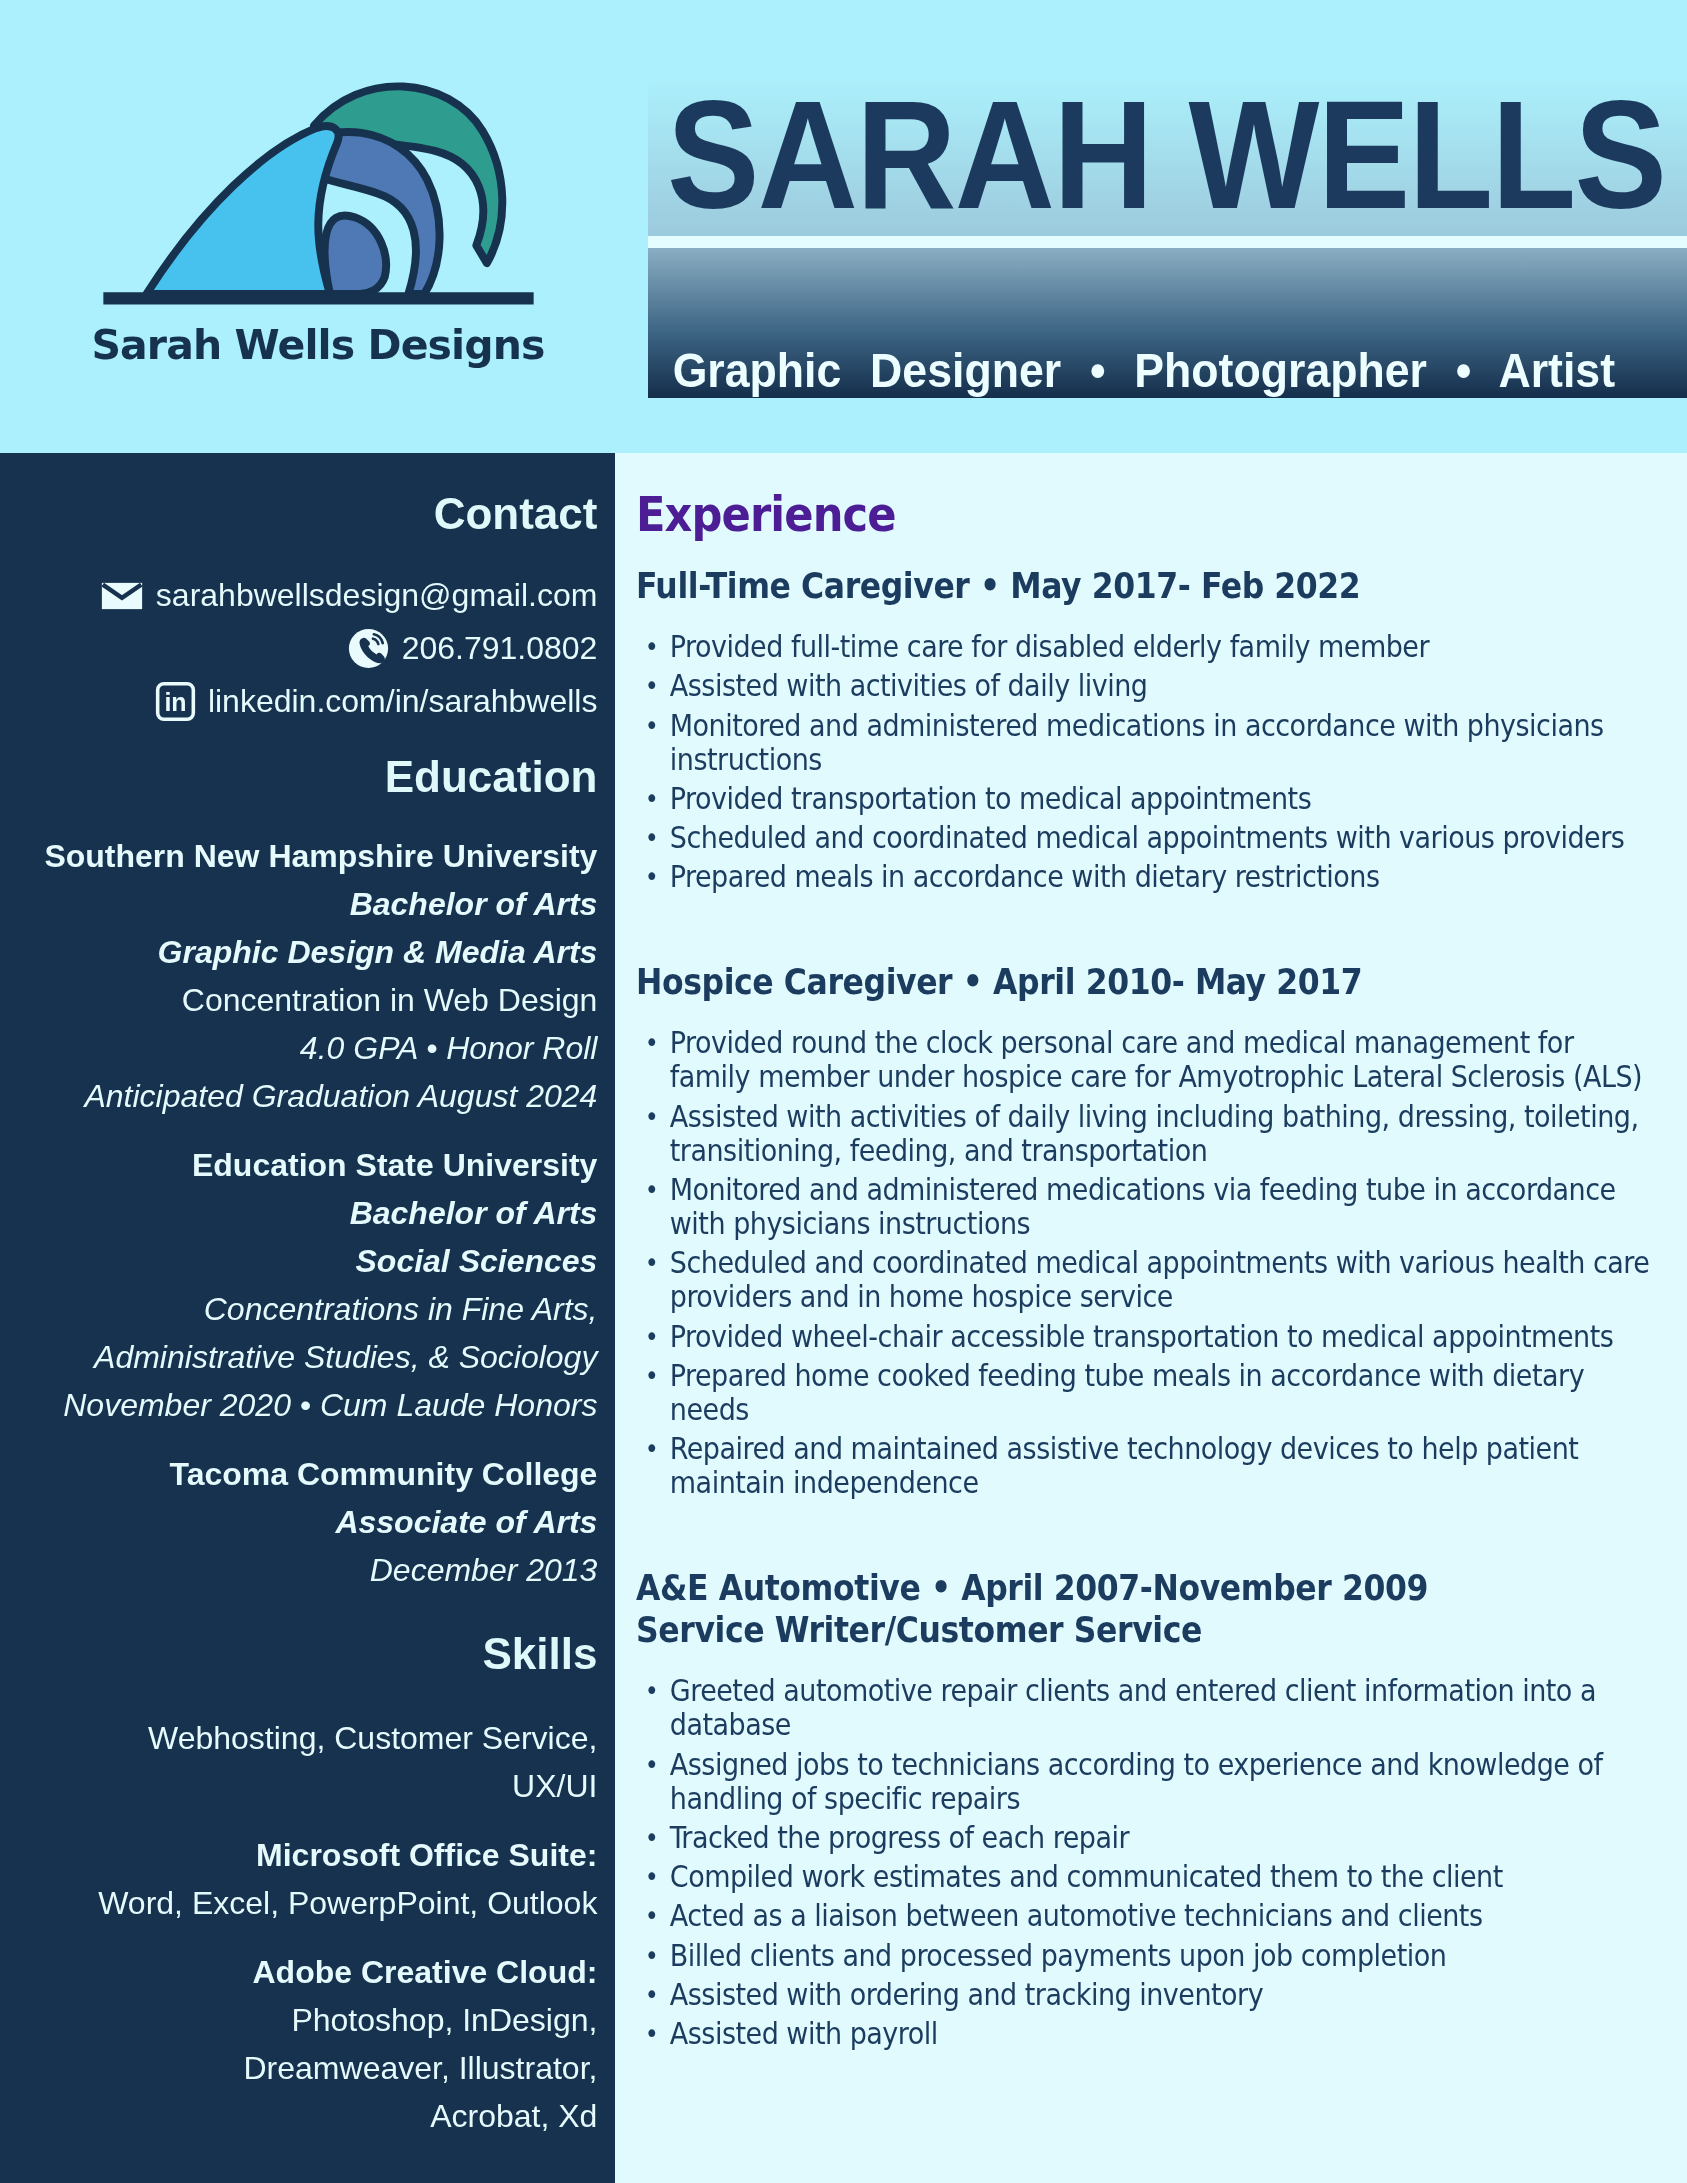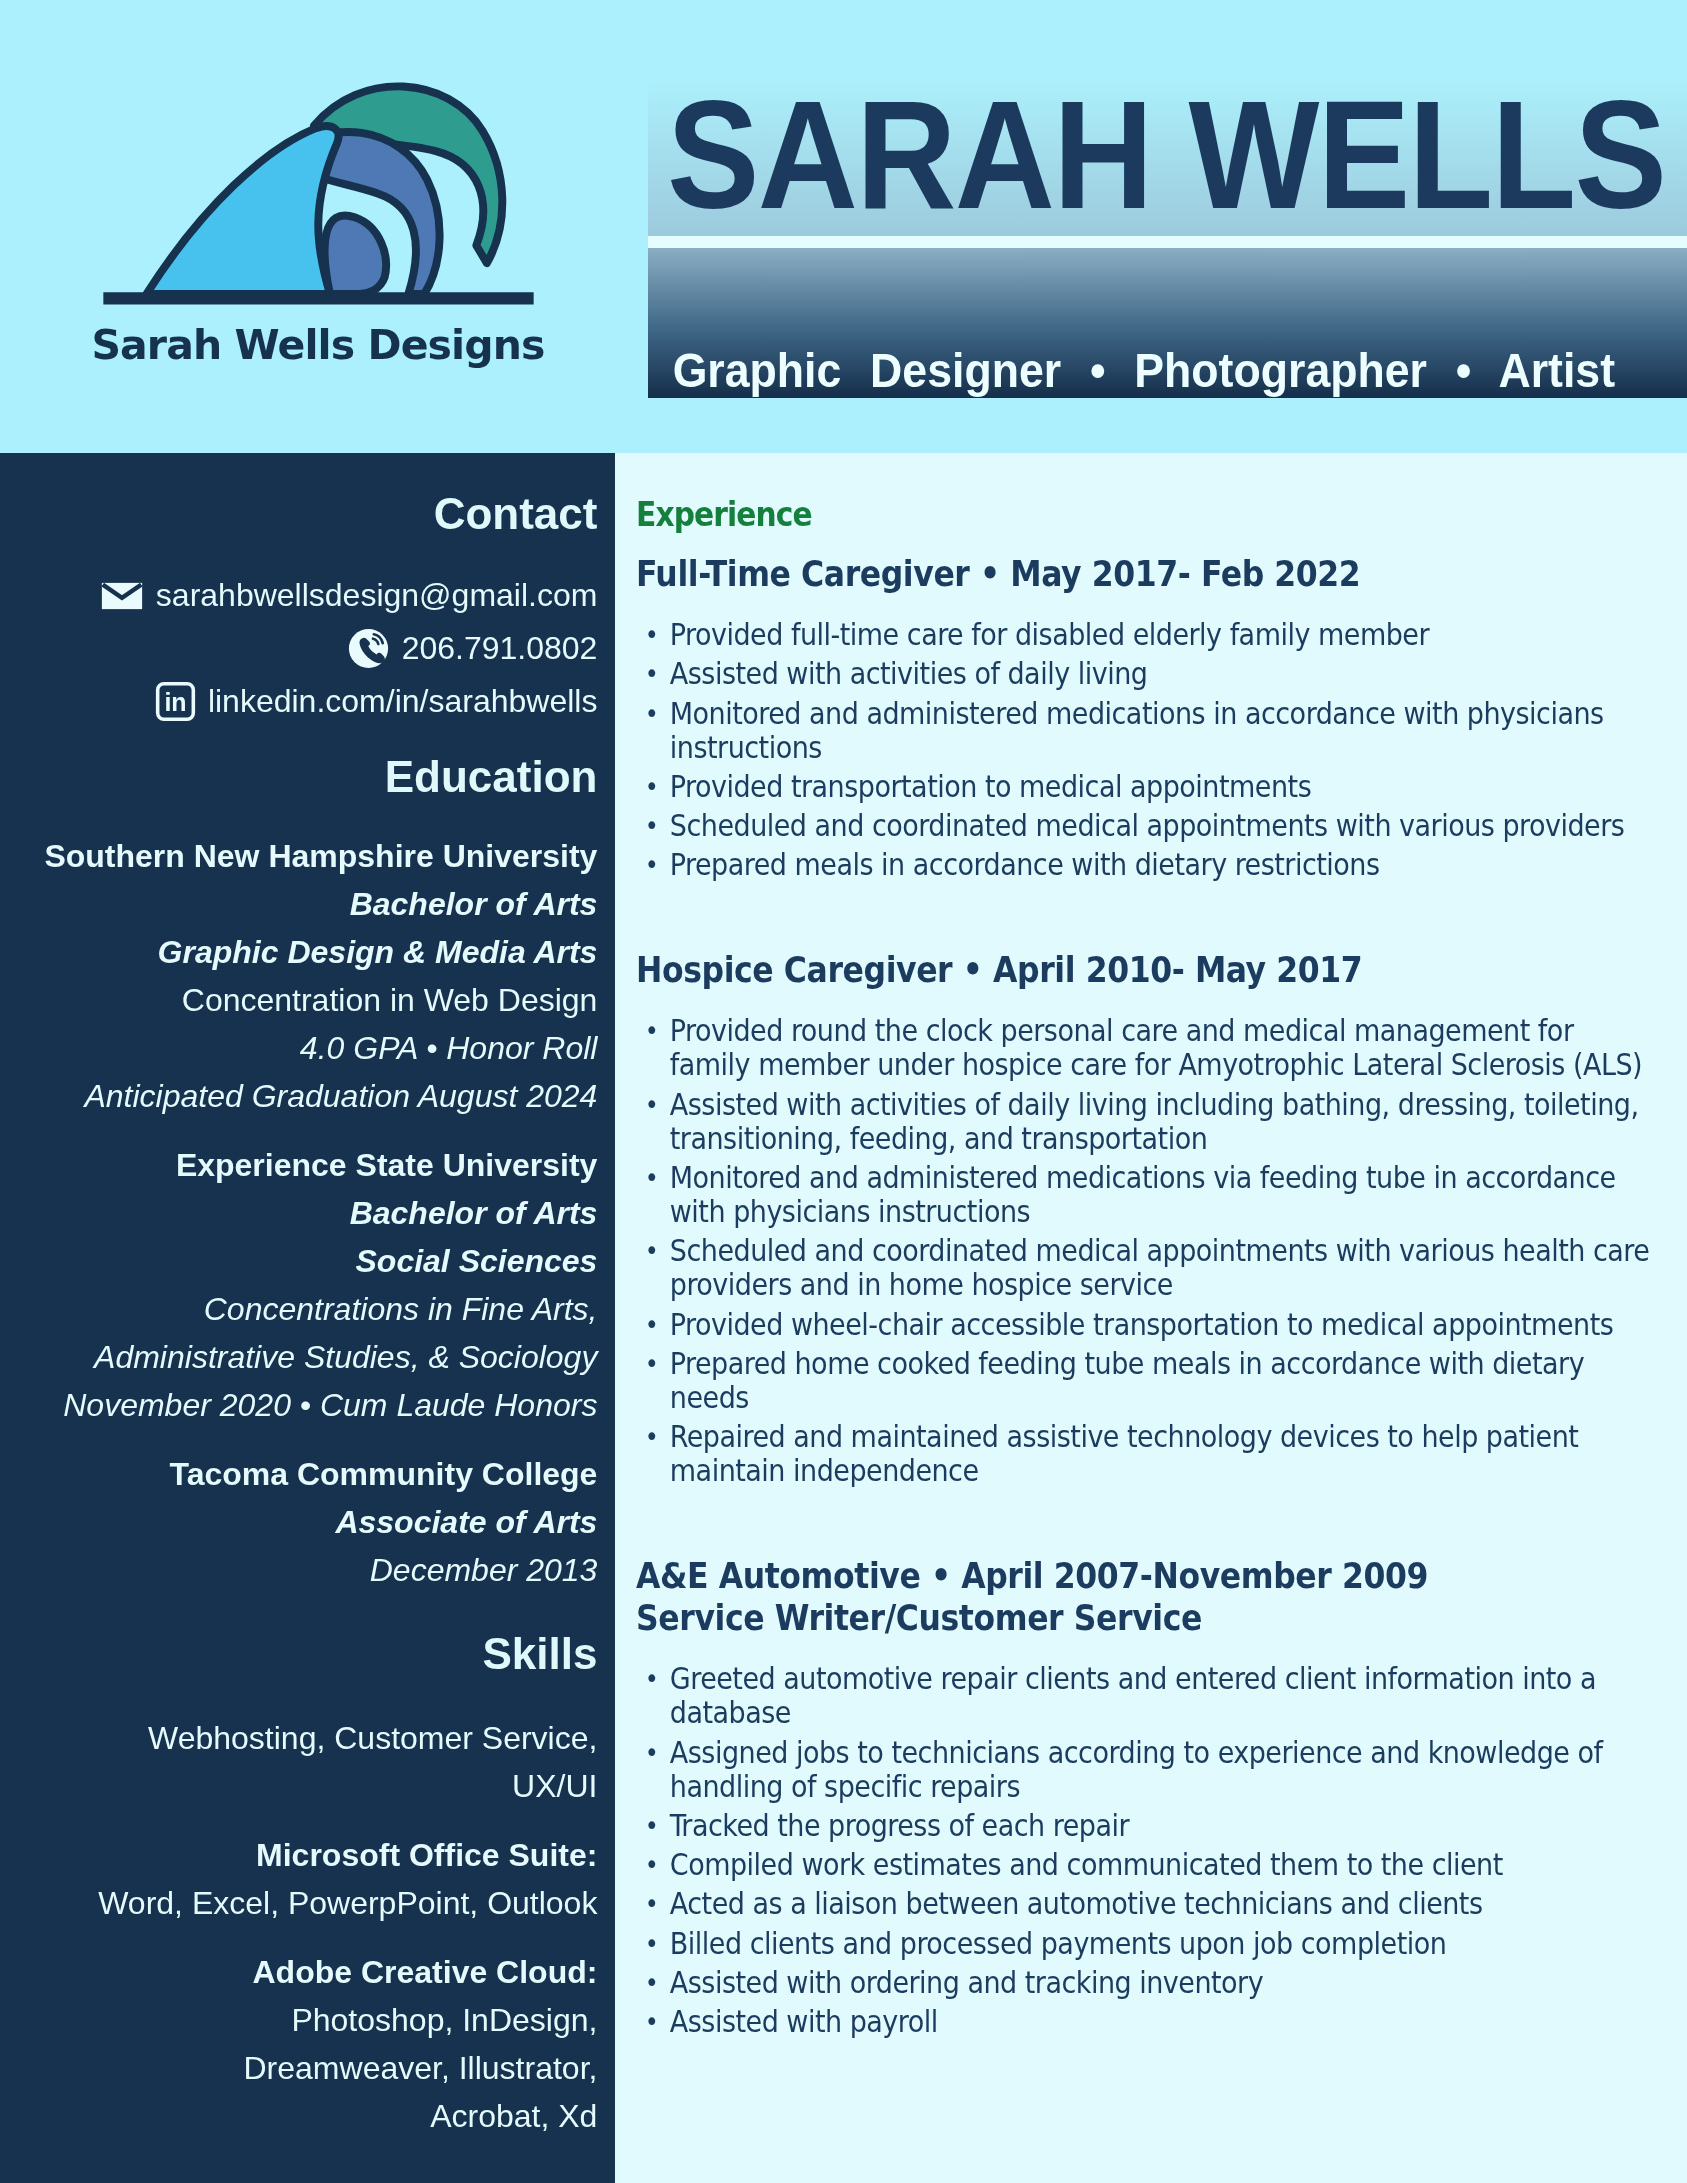--- a/index.html
+++ b/index.html
@@ -45,21 +45,21 @@
   .edu-list{margin-top:30px;}
   .side-line{font-size:32px;line-height:48px;white-space:nowrap;}
   .st-bold{font-weight:700;}
   .st-bold-italic{font-weight:700;font-style:italic;}
   .st-italic{font-style:italic;}
   .st-regular{font-weight:400;}
 
   .main{position:absolute;left:615px;top:453px;width:1073px;height:1731px;background:var(--main_bg);
         color:var(--navy_text);padding:35px 30px 0 21px;
         font-family:"DejaVu Sans","Liberation Sans",sans-serif;font-stretch:condensed;}
-  .main-h{font-size:33px;line-height:53px;font-weight:700;color:#15803d;margin-bottom:12px;letter-spacing:-0.9px;}
+  .main-h{font-size:48px;line-height:53px;font-weight:700;color:#4c1d95;margin-bottom:24px;letter-spacing:-0.9px;}
   .job + .job{margin-top:67px;}
   .job-title{font-size:35px;line-height:42px;font-weight:700;letter-spacing:-0.4px;}
   .bullets{list-style:none;margin-top:23px;}
   .bullet{display:flex;align-items:flex-start;padding-left:8.8px;margin-bottom:5.3px;
           font-size:30px;line-height:34px;letter-spacing:-0.5px;}
   .bullet .dot{flex:0 0 25px;font-size:26.5px;line-height:34px;}
   .bullet .dot::before{content:"\2022";}
   .bullet .btext{flex:1;}
 </style>
 </head>
@@ -157,21 +157,21 @@
 
             <div class="side-line">
               <span class="st-italic">Anticipated Graduation August 2024</span>
             </div>
 
         </div>
 
         <div class="side-group">
 
             <div class="side-line">
-              <span class="st-bold">Experience State University</span>
+              <span class="st-bold">Education State University</span>
             </div>
 
             <div class="side-line">
               <span class="st-bold-italic">Bachelor of Arts</span>
             </div>
 
             <div class="side-line">
               <span class="st-bold-italic">Social Sciences</span>
             </div>
 

